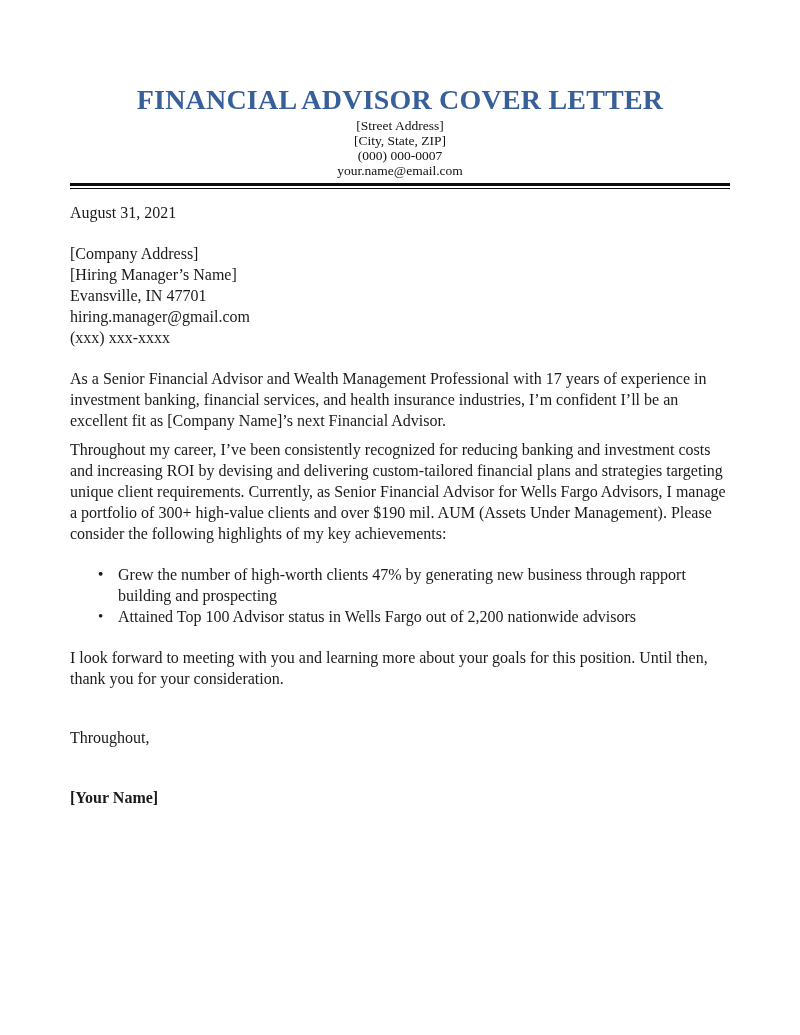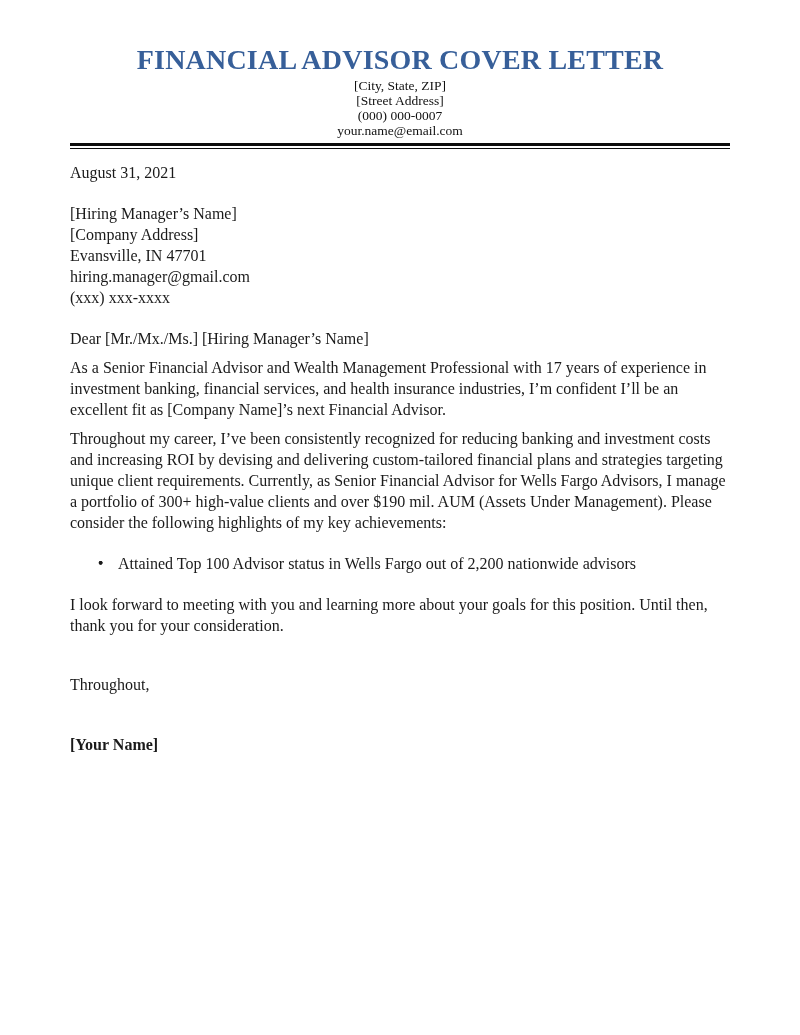--- a/index.html
+++ b/index.html
@@ -11,21 +11,21 @@
     width: 800px;
     height: 1035px;
     font-family: "Liberation Serif", "DejaVu Serif", serif;
     color: #1a1a1a;
     overflow: hidden;
   }
   .page {
     box-sizing: border-box;
     width: 800px;
     height: 1035px;
-    padding: 44px 70px 0 70px;
+    padding: 84px 70px 0 70px;
   }
   
   .letterhead { text-align: center; }
   .title {
     margin: 0;
     font-size: 28px;
     line-height: 32px;
     font-weight: bold;
     color: #375f99;
     letter-spacing: 0.2px;
@@ -63,52 +63,52 @@
   .signature { margin-top: 39px !important; font-weight: bold; }
 </style>
 </head>
 <body>
 
 <div class="page">
 
   <header class="letterhead">
     <h1 class="title">FINANCIAL ADVISOR COVER LETTER</h1>
     <div class="contact">
+      <div>[Street Address]</div>
       <div>[City, State, ZIP]</div>
-      <div>[Street Address]</div>
       <div>(000) 000-0007</div>
       <div>your.name@email.com</div>
     </div>
     <div class="rule"></div>
   </header>
 
   <main>
 
     <p class="date">August 31, 2021</p>
 
     <div class="recipient">
+      <div>[Company Address]</div>
       <div>[Hiring Manager’s Name]</div>
-      <div>[Company Address]</div>
       <div>Evansville, IN 47701</div>
       <div>hiring.manager@gmail.com</div>
       <div>(xxx) xxx-xxxx</div>
     </div>
 
-    <p>Dear [Mr./Mx./Ms.] [Hiring Manager’s Name]</p>
 
     <p>As a Senior Financial Advisor and Wealth Management Professional with 17 years of experience in investment banking, financial services, and health insurance industries, I’m confident I’ll be an excellent fit as [Company Name]’s next Financial Advisor.</p>
 
     <p>Throughout my career, I’ve been consistently recognized for reducing banking and investment costs and increasing ROI by devising and delivering custom-tailored financial plans and strategies targeting unique client requirements. Currently, as Senior Financial Advisor for Wells Fargo Advisors, I manage a portfolio of 300+ high-value clients and over $190 mil. AUM (Assets Under Management). Please consider the following highlights of my key achievements:</p>
 
     <ul class="achievements">
       <li>
         <span class="bullet-dot">•</span>
       </li>
       <li>
         <span class="bullet-dot">•</span>
+        <span>Grew the number of high-worth clients 47% by generating new business through rapport building and prospecting</span>
       </li>
       <li>
         <span class="bullet-dot">•</span>
         <span>Attained Top 100 Advisor status in Wells Fargo out of 2,200 nationwide advisors</span>
       </li>
     </ul>
 
     <p>I look forward to meeting with you and learning more about your goals for this position. Until then, thank you for your consideration.</p>
 
     <p class="signoff">Throughout,</p>

